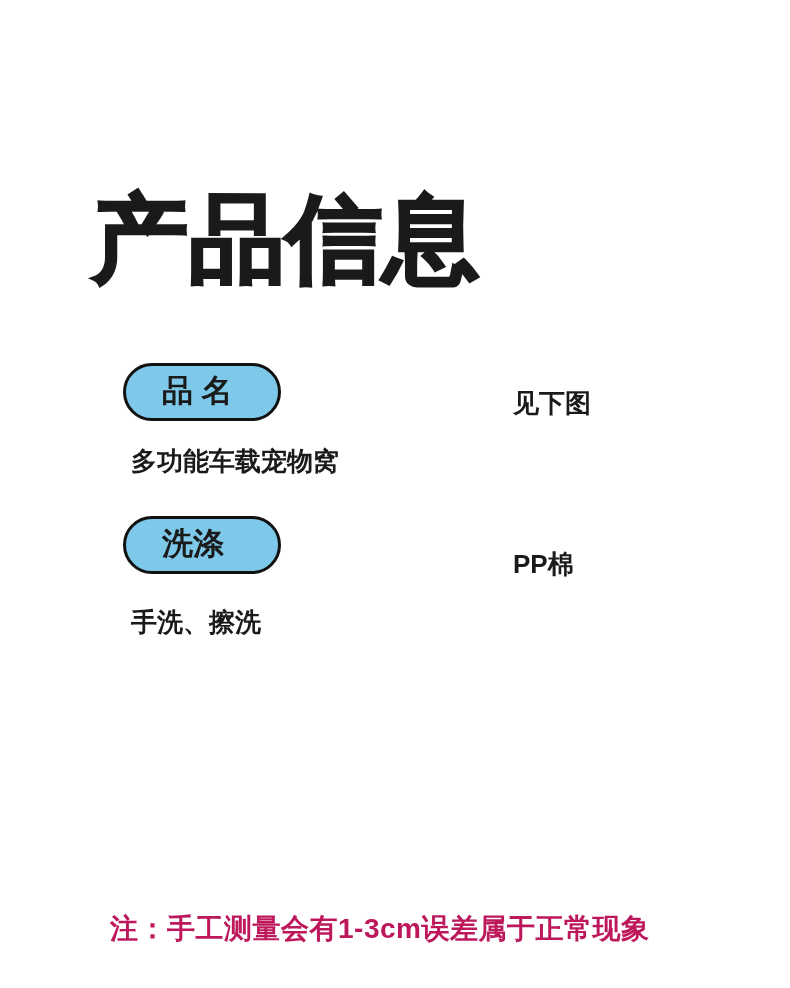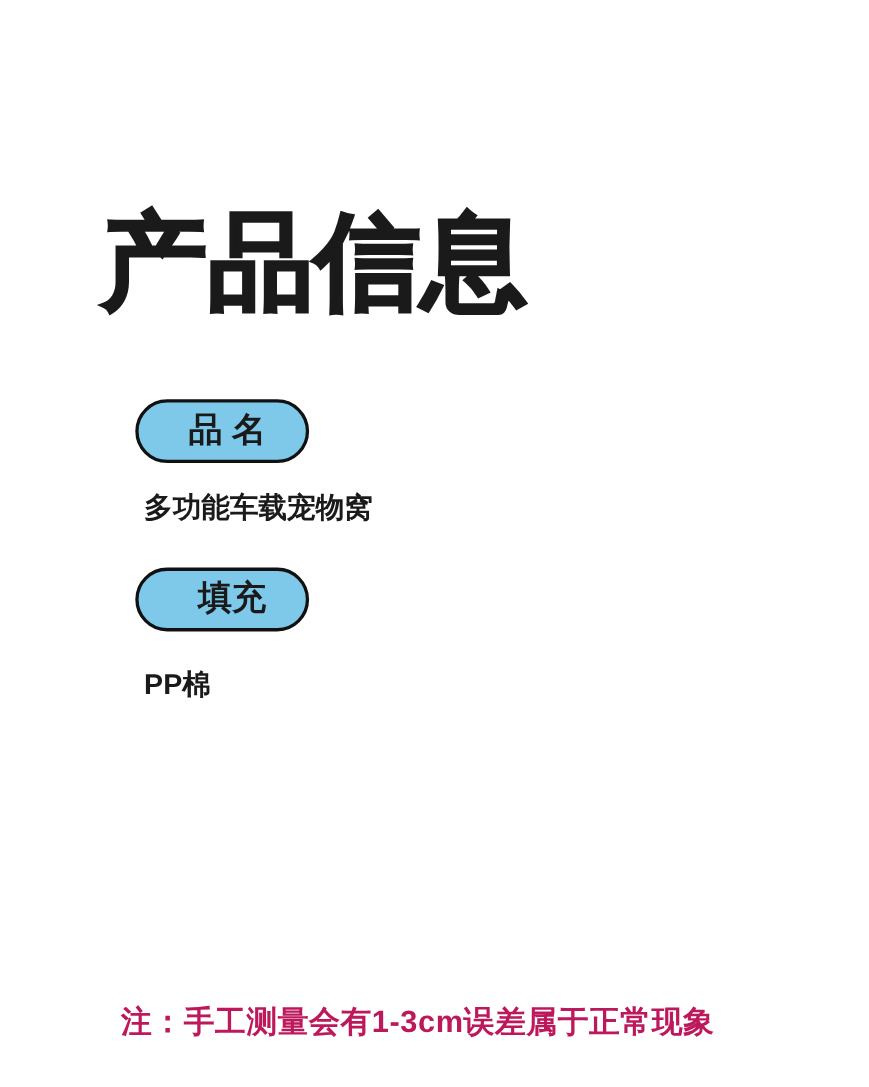--- a/index.html
+++ b/index.html
@@ -39,21 +39,21 @@
     display:inline-block;
     background:var(--pill-fill);
     border:3px solid var(--pill-border);
     border-radius:999px;
     padding:6px 36px 9px 36px;
     font-size:31px;
     font-weight:700;
     line-height:1.2;
     color:var(--ink);
     min-width:158px;
-    text-align:right;
+    text-align:left;
   }
   .value{
     margin-top:24px;
     margin-left:8px;
     font-size:26px;
     font-weight:600;
     line-height:1.28;
     color:var(--ink);
     white-space:pre-line;
   }
@@ -77,25 +77,29 @@
   <div class="cell r1">
     <div class="pill">
       <span>品 名</span>
     </div>
     <div class="value">多功能车载宠物窝</div>
   </div>
 
 
 
   <div class="cell r2">
+    <div class="value">见下图</div>
   </div>
-
 
   <div class="cell r3">
     <div class="pill">
-      <span>填充</span>
+      <span>洗涤</span>
     </div>
+    <div class="value">手洗、擦洗</div>
+  </div>
+
+  <div class="cell r3">
     <div class="value">PP棉</div>
   </div>
 
 </div>
 
 <div class="note">注：手工测量会有1-3cm误差属于正常现象</div>
 
 </body></html>

